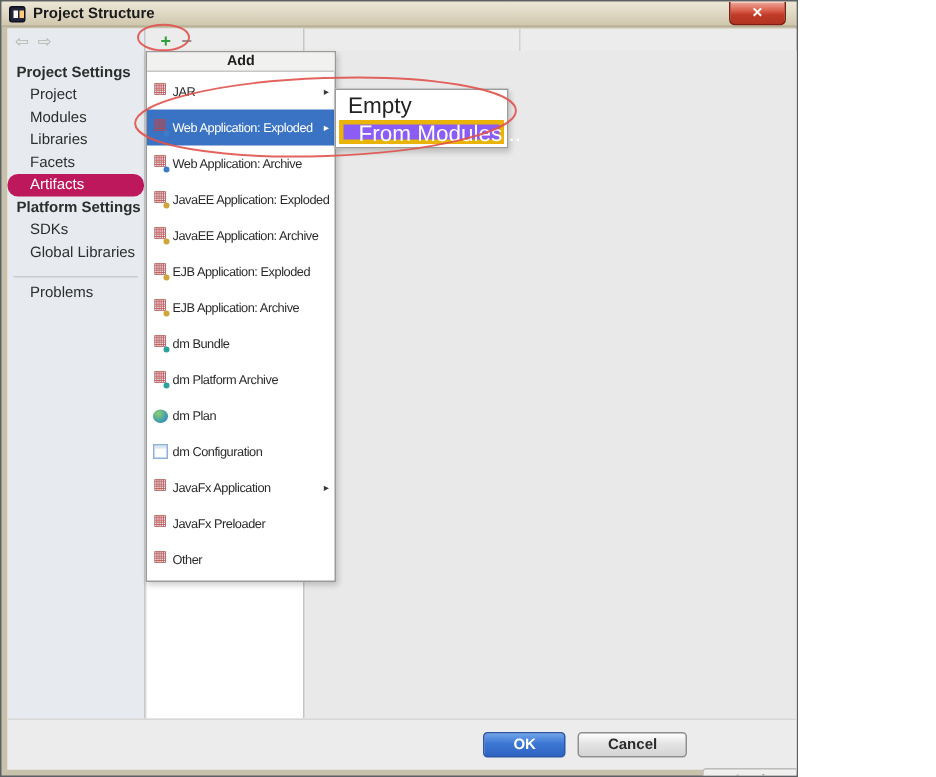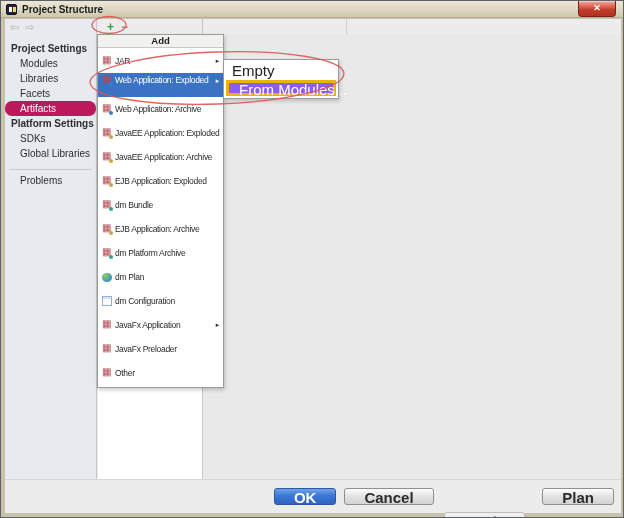--- a/index.html
+++ b/index.html
@@ -1,18 +1,18 @@
 <!DOCTYPE html>
 <html><head>
 <meta charset="utf-8">
 <style>
   html,body { margin:0; padding:0; background:#fff; }
   * { box-sizing:border-box; }
   .window {
-    position:relative; width:624px; height:518px;
+    position:relative; width:532px; height:518px;
     background:#c9c2aa; border:1px solid #5d6165;
     font-family:"Liberation Sans", sans-serif; overflow:hidden;
   }
   
   .titlebar {
     position:absolute; left:0; top:0; width:622px; height:17px;
     background:linear-gradient(180deg,#ece7d7 0%,#ddd6c1 55%,#cfc7ac 100%);
     border-bottom:1px solid #b6ae96;
     display:flex; align-items:center; padding-left:5px;
   }
@@ -51,36 +51,36 @@
 
   
   .editor-area { position:absolute; left:199px; top:15px; right:0; height:445px; background:#e9e9e9; }
   .toolbar-sep { position:absolute; left:341px; top:0; width:1px; height:15px; background:#d2d2d2; }
 
   
   .bottom-bar { position:absolute; left:0; top:460px; width:100%; height:34px;
     background:#ececec; border-top:1px solid #d7d7d7;
     display:flex; align-items:center; justify-content:flex-end; padding-right:7px; }
   .btn { height:17px; min-width:34px; padding:0 19px; margin-left:8px;
-    font-family:"Liberation Sans",sans-serif; font-size:15px; font-weight:bold; color:#2b2b2b;
+    font-family:"Liberation Sans",sans-serif; font-size:10px; font-weight:bold; color:#2b2b2b;
     background:linear-gradient(180deg,#fefefe,#e4e4e4 45%,#d3d3d3); border:1px solid #8f8f8f; border-radius:3px; }
   .btn-ok { background:linear-gradient(180deg,#6fa4e8,#3c77d4 45%,#2f63c2); border-color:#2b57a6; color:#fff; }
   .btn-apply { color:#9e9e9e; background:linear-gradient(180deg,#f1f1f1,#e5e5e5); border-color:#bdbdbd; margin-left:10px;margin-top:48px; }
   .btn-help { margin-left:17px; }
 
   
   .menu { position:absolute; left:92px; top:15px; width:127px; background:#fff;
     border:1px solid #9b9b9b; box-shadow:1px 2px 4px rgba(0,0,0,.2); z-index:10; }
   .menu-header { height:13px; line-height:12px; text-align:center; font-size:9.5px; font-weight:bold;
     color:#1d1d1d; background:#f1f1ef; border-bottom:1px solid #c7c7c7; }
   .menu-items { padding:1px 0 2px 0; }
   .m-item { display:flex; align-items:center; height:12.7px; padding:12px 4px;
     font-size:8.5px; letter-spacing:-0.3px; color:#2a2a2a; white-space:nowrap; overflow:hidden; }
   .m-item .lbl { margin-left:3px; }
-  .m-item.sel { background:#3a73c4; color:#fff;align-items:flex-end; }
+  .m-item.sel { background:#3a73c4; color:#fff; }
   .m-item.has-sub::after { content:"▸"; margin-left:auto; font-size:7px; color:#3a3a3a; }
   .m-item.sel.has-sub::after { color:#fff; }
   .mi { position:relative; width:10px; height:10px; flex:0 0 10px; color:#b24a4e; font-size:10px; line-height:10px; }
   .mi::before { content:"▦"; position:absolute; left:0; top:-1px; }
   .mi.b-blue::after,.mi.b-gold::after,.mi.b-teal::after {
     content:""; position:absolute; width:4px; height:4px; right:-1px; bottom:-1px; border-radius:50%; }
   .mi.b-blue::after { background:#3e7cc9; }
   .mi.b-gold::after { background:#cfa438; }
   .mi.b-teal::after { background:#2ba39b; }
   .mi.ic-sphere { width:9px; height:9px; border-radius:50%;
@@ -111,20 +111,21 @@
   <div class="close-btn">✕</div>
 
   <div class="dlg-body">
 
     <div class="sidebar">
       <div class="nav-arrows">
         <span>⇦</span><span>⇨</span>
       </div>
       <div class="side-list">
         <div class="side-row side-header">Project Settings</div>
+        <div class="side-row">Project</div>
         <div class="side-row">Modules</div>
         <div class="side-row">Libraries</div>
         <div class="side-row">Facets</div>
         <div class="side-row sel">Artifacts</div>
         <div class="side-row side-header">Platform Settings</div>
         <div class="side-row">SDKs</div>
         <div class="side-row">Global Libraries</div>
         <div class="side-divider"></div>
         <div class="side-row">Problems</div>
       </div>
@@ -162,26 +163,26 @@
         </div>
         <div class="m-item">
           <span class="mi b-gold"></span>
           <span class="lbl">JavaEE Application: Archive</span>
         </div>
         <div class="m-item">
           <span class="mi b-gold"></span>
           <span class="lbl">EJB Application: Exploded</span>
         </div>
         <div class="m-item">
+          <span class="mi b-gold"></span>
+          <span class="lbl">EJB Application: Archive</span>
+        </div>
+        <div class="m-item">
           <span class="mi b-teal"></span>
           <span class="lbl">dm Bundle</span>
-        </div>
-        <div class="m-item">
-          <span class="mi b-gold"></span>
-          <span class="lbl">EJB Application: Archive</span>
         </div>
         <div class="m-item">
           <span class="mi b-teal"></span>
           <span class="lbl">dm Platform Archive</span>
         </div>
         <div class="m-item">
           <span class="mi ic-sphere"></span>
           <span class="lbl">dm Plan</span>
         </div>
         <div class="m-item">

